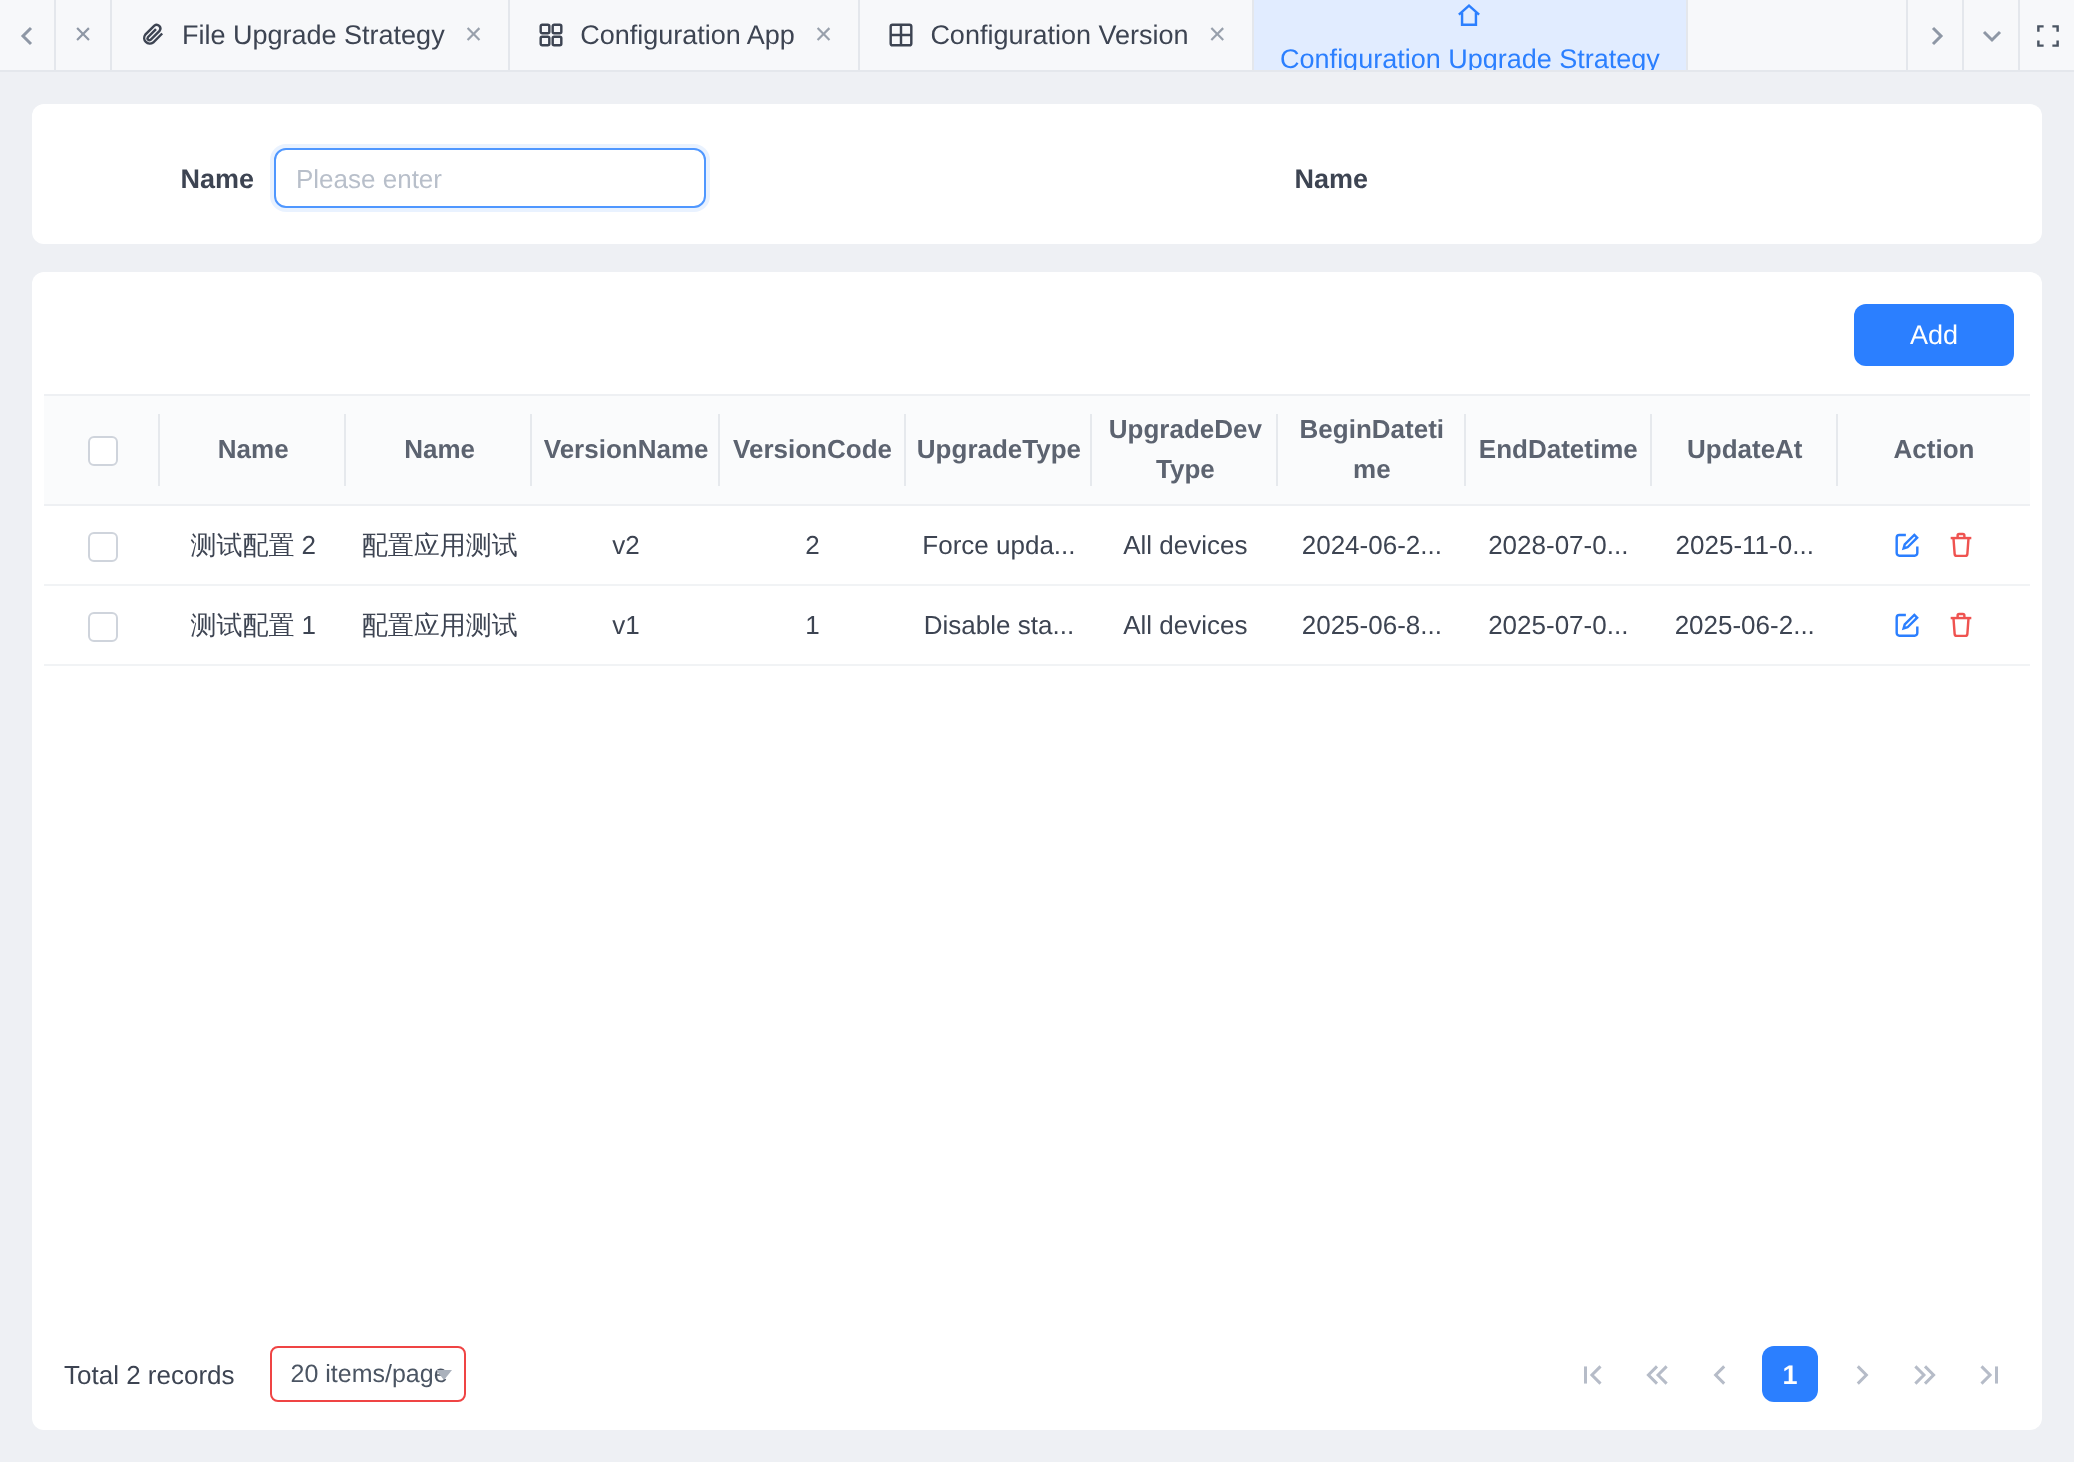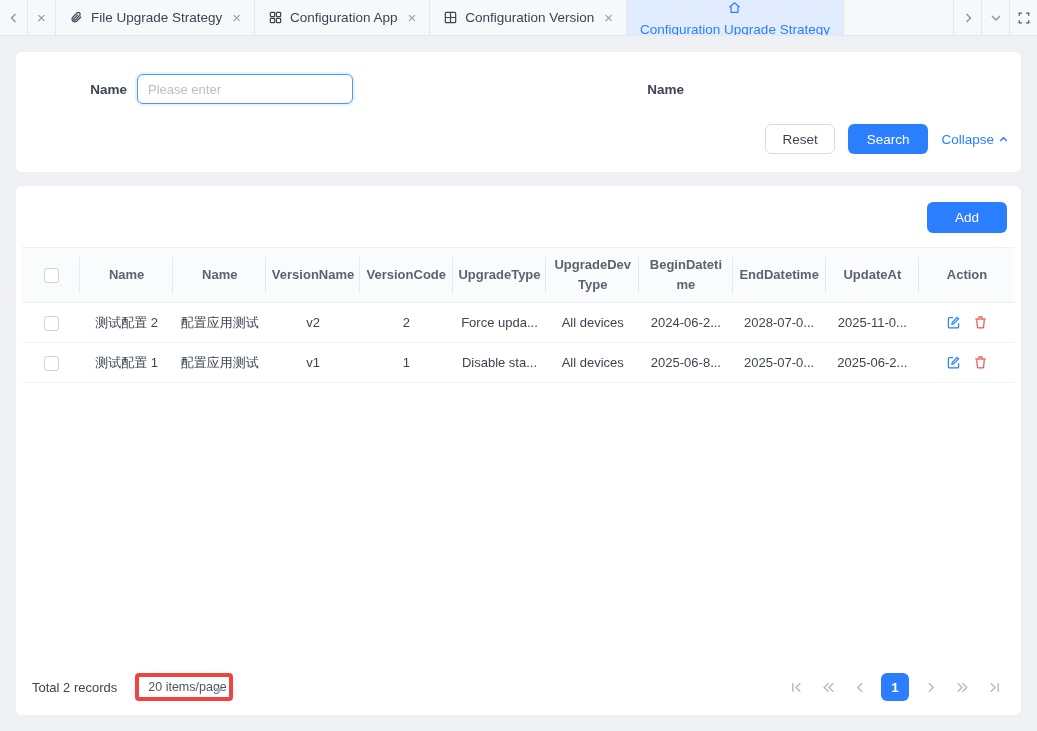--- a/index.html
+++ b/index.html
@@ -106,21 +106,21 @@
   .edit { color:#2b7fff; }
   .del { color:#ef5350; }
 
   .spacer { flex:1; }
 
   
   .footer { display:flex; align-items:center; justify-content:space-between; padding:14px 10px 4px; }
   .footer-left { display:flex; align-items:center; gap:18px; }
   .total { font-size:13px; color:#3d4452; }
   .pagesize {
-    position:relative; width:98px; height:28px; border:4px solid #ef4444; border-radius:4px;
+    position:relative; width:98px; height:28px; border:1px solid #ef4444; border-radius:4px;
     display:flex; align-items:center; padding:0 20px 0 9px;
     font-size:12.5px; color:#4b5563; background:#fff; white-space:nowrap;
     overflow:hidden; cursor:pointer;
   }
   .pagesize .arrow {
     position:absolute; right:6px; top:11px; width:0; height:0;
     border-left:4px solid transparent; border-right:4px solid transparent;
     border-top:5px solid #aab1bc;
   }
   .pager { display:flex; align-items:center; gap:10px; }
@@ -203,30 +203,20 @@
   <div class="content">
 
     <div class="card filter-card">
       <div class="filter-row">
         <div class="fgroup">
           <span class="flabel">Name</span>
           <input class="finput focused" type="text" placeholder="Please enter" style="">
         </div>
         <div class="fgroup">
           <span class="flabel">Name</span>
-        </div>
-      </div>
-      <div class="filter-actions">
-        <button class="btn btn-default">Reset</button>
-        <button class="btn btn-primary">Search</button>
-        <div class="collapse-link">
-          <span>Collapse</span>
-          <svg viewBox="0 0 12 12" fill="none" stroke="currentColor" stroke-width="1.6">
-              <path d="M2.5 7.5 L6 4 L9.5 7.5"></path>
-            </svg>
         </div>
       </div>
     </div>
 
     <div class="card table-card">
       <div class="toolbar">
         <button class="btn btn-primary add-btn">Add</button>
       </div>
 
       <table>

